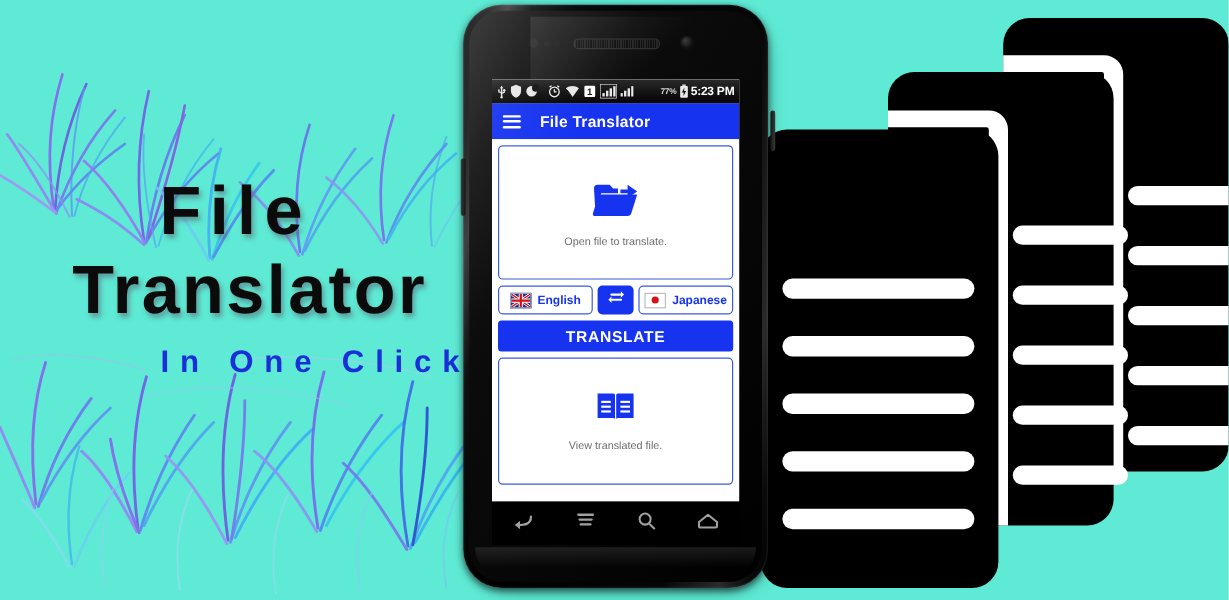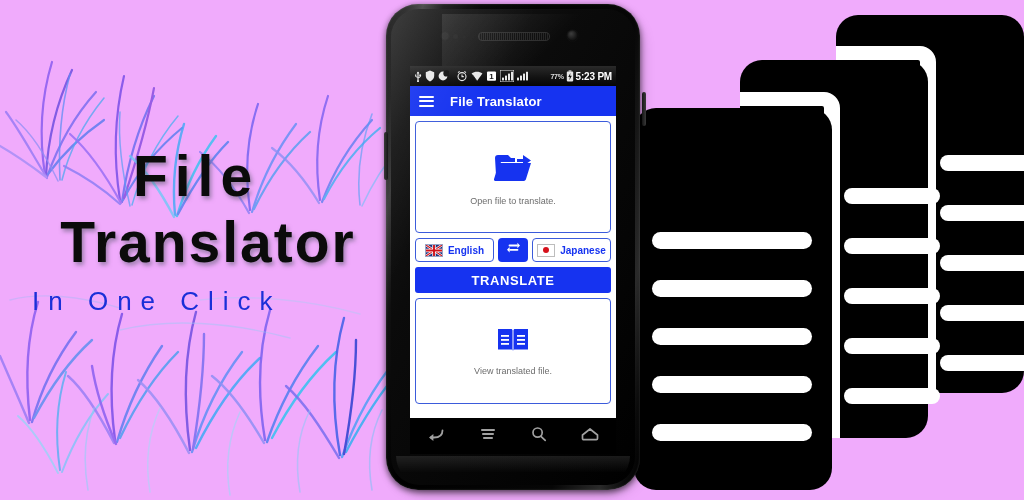--- a/index.html
+++ b/index.html
@@ -1,44 +1,44 @@
 <!DOCTYPE html>
 <html><head>
 <meta charset="utf-8">
 <style>
   html,body{margin:0;padding:0;}
   body{
     width:1024px;height:500px;overflow:hidden;
     background:#ffffff;
     font-family:"Liberation Sans", sans-serif;
   }
-  #stage{position:relative;width:1024px;height:500px;overflow:hidden;background:#f0abfc;}
+  #stage{position:relative;width:1024px;height:500px;overflow:hidden;background:#5eead4;}
 
   
   .grass-panel{position:absolute;left:0;top:0;width:400px;height:500px;overflow:hidden;}
   .grass-svg{position:absolute;left:0;top:0;width:400px;height:500px;}
 
   
   .hero{position:absolute;left:0;top:0;width:392px;height:500px;pointer-events:none;}
   .hero-line1{
     position:absolute;left:0;top:148px;width:392px;text-align:center;
     font-size:57px;font-weight:bold;color:#0b0b0b;letter-spacing:7px;
     text-shadow:2px 3px 4px rgba(90,90,110,.55);
     font-family:"Liberation Sans", sans-serif;line-height:1;
   }
   .hero-line2{
     position:absolute;left:0;top:214px;width:392px;text-align:center;
     font-size:57px;font-weight:bold;color:#0b0b0b;letter-spacing:2px;
     text-shadow:2px 3px 4px rgba(90,90,110,.55);
     font-family:"Liberation Sans", sans-serif;line-height:1;margin-left:12px;
   }
   .hero-line3{
-    position:absolute;left:0;top:288px;width:392px;text-align:left;
-    font-size:26px;font-weight:normal;color:#1a2fd8;letter-spacing:9px;
-    font-family:"Liberation Sans", sans-serif;line-height:1;margin-left:32px;
+    position:absolute;left:0;top:288px;width:392px;text-align:right;
+    font-size:26px;font-weight:bold;color:#1a2fd8;letter-spacing:9px;
+    font-family:"Liberation Sans", sans-serif;line-height:1;
   }
 
   
   .docs{position:absolute;left:620px;top:0;width:404px;height:500px;}
   .doc-svg{position:absolute;left:0;top:0;}
 
   
   .phone{
     position:absolute;left:386px;top:4px;width:258px;height:492px;
   }

